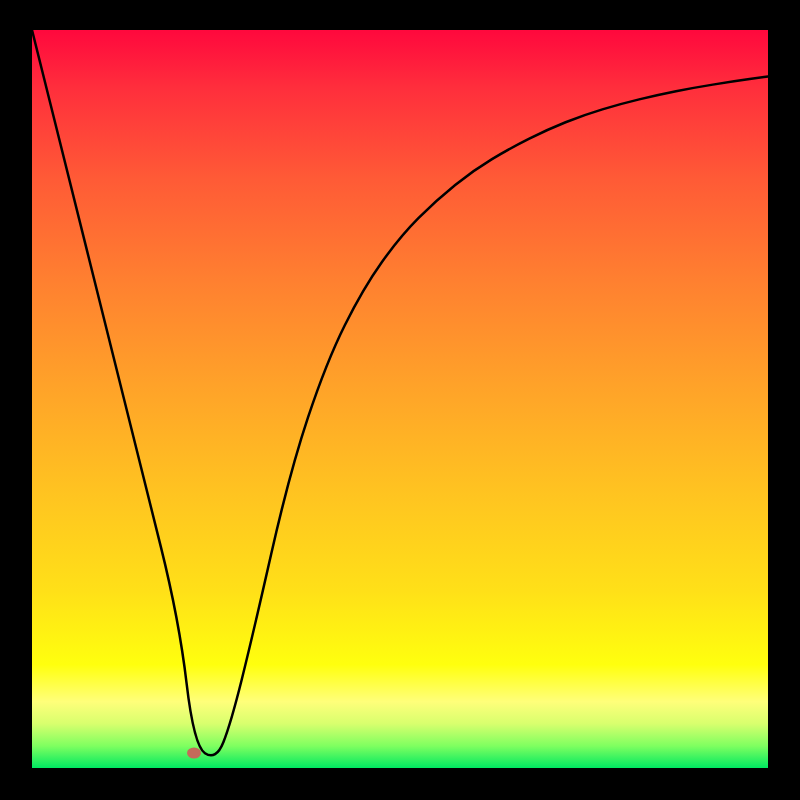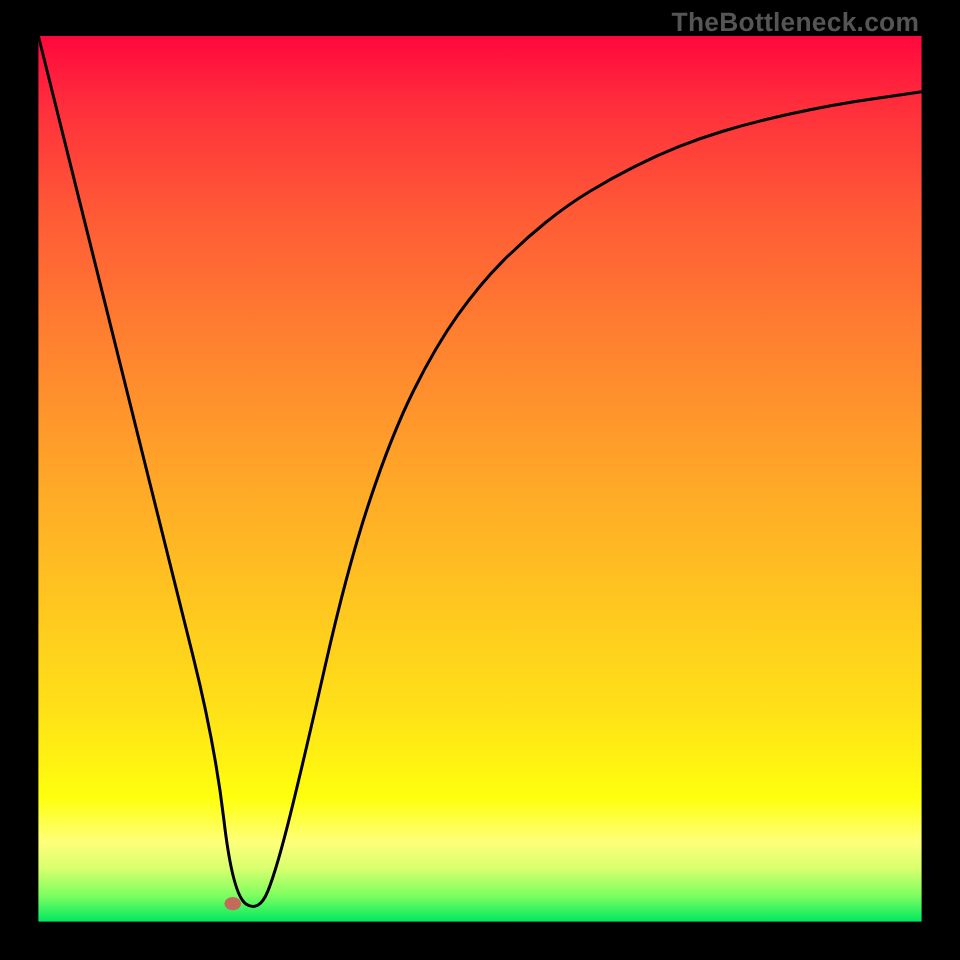--- a/index.html
+++ b/index.html
@@ -64,21 +64,20 @@
     height: 11px;
     border-radius: 50%;
     background: #c46a5a;
     transform: translate(-50%, -50%);
   }
 </style>
 </head>
 <body>
 
 <div class="frame">
-  <div class="watermark">TheBottleneck.com</div>
 
   <div class="plot">
     <svg class="curve" viewBox="0 0 736 738" preserveAspectRatio="none">
       <path fill="none" stroke="#000" stroke-width="2.5" stroke-linecap="round" d="M 0 0 Q 0 0 18.400000000000002 73.80000000000001 Q 36.800000000000004 147.60000000000002 55.2 221.4 Q 73.60000000000001 295.2 92 369 Q 110.39999999999999 442.8 128.8 516.6 Q 147.20000000000002 590.4 154.56 653.13 Q 161.92 715.86 172.95999999999998 723.24 Q 184 730.62 191.36 712.1700000000001 Q 198.72000000000003 693.72 209.76 649.44 Q 220.79999999999998 605.16 239.2 523.98 Q 257.59999999999997 442.8 276 387.45 Q 294.40000000000003 332.09999999999997 312.8 295.2 Q 331.2 258.3 349.6 232.47 Q 368 206.64 386.4 188.19 Q 404.8 169.74 423.2 154.97999999999996 Q 441.59999999999997 140.2199999999999 460 129.14999999999998 Q 478.40000000000003 118.08000000000004 496.79999999999995 108.85500000000002 Q 515.1999999999999 99.63 533.5999999999999 92.25 Q 552 84.87 570.4000000000001 79.33499999999998 Q 588.8000000000001 73.79999999999995 607.2 69.37199999999996 Q 625.6 64.94399999999996 644 61.25399999999996 Q 662.4 57.563999999999965 680.8 54.611999999999966 Q 699.1999999999999 51.65999999999997 717.5999999999999 49.07699999999994 T 736 46.493999999999915"></path>
     </svg>
     <div class="marker" style="left: 161.92px; top: 723.24px;"></div>
   </div>
 </div>
 
 </body></html>

